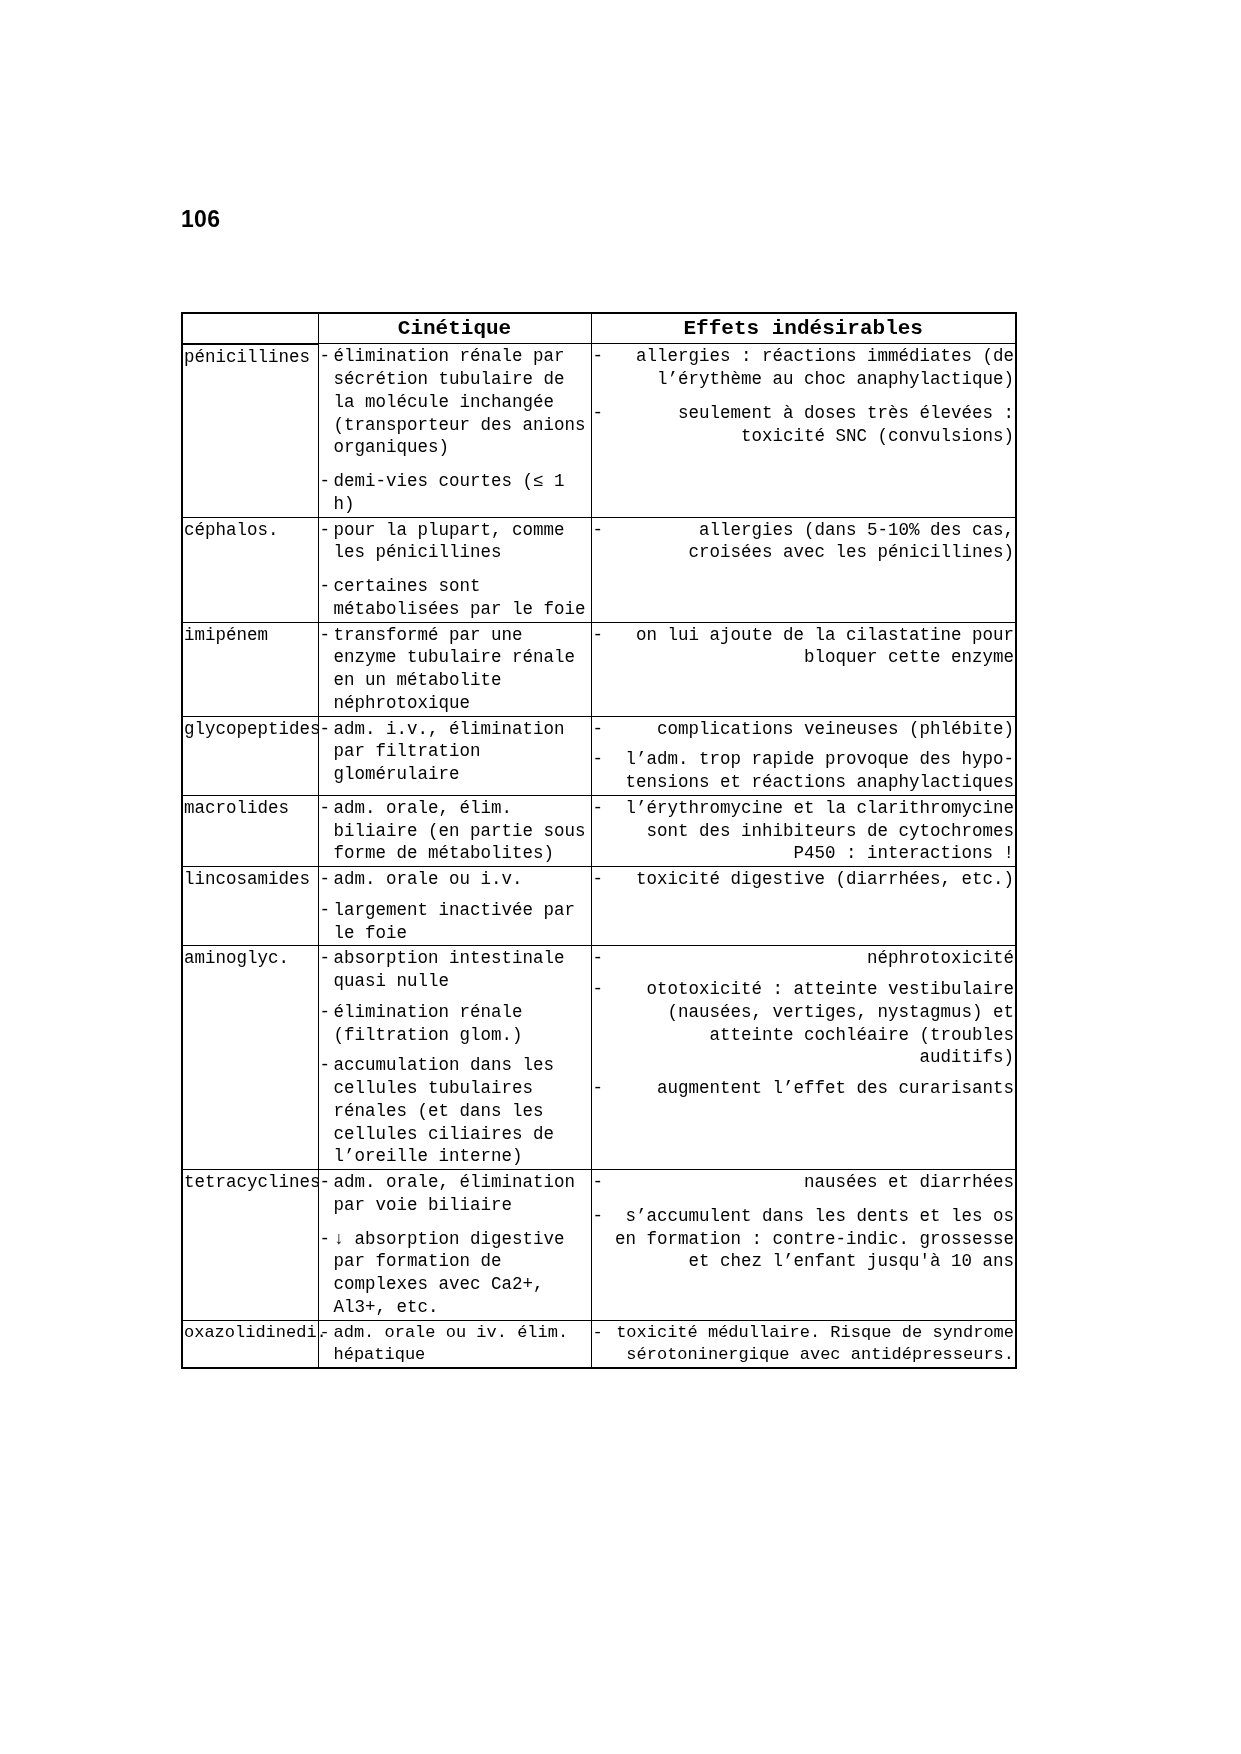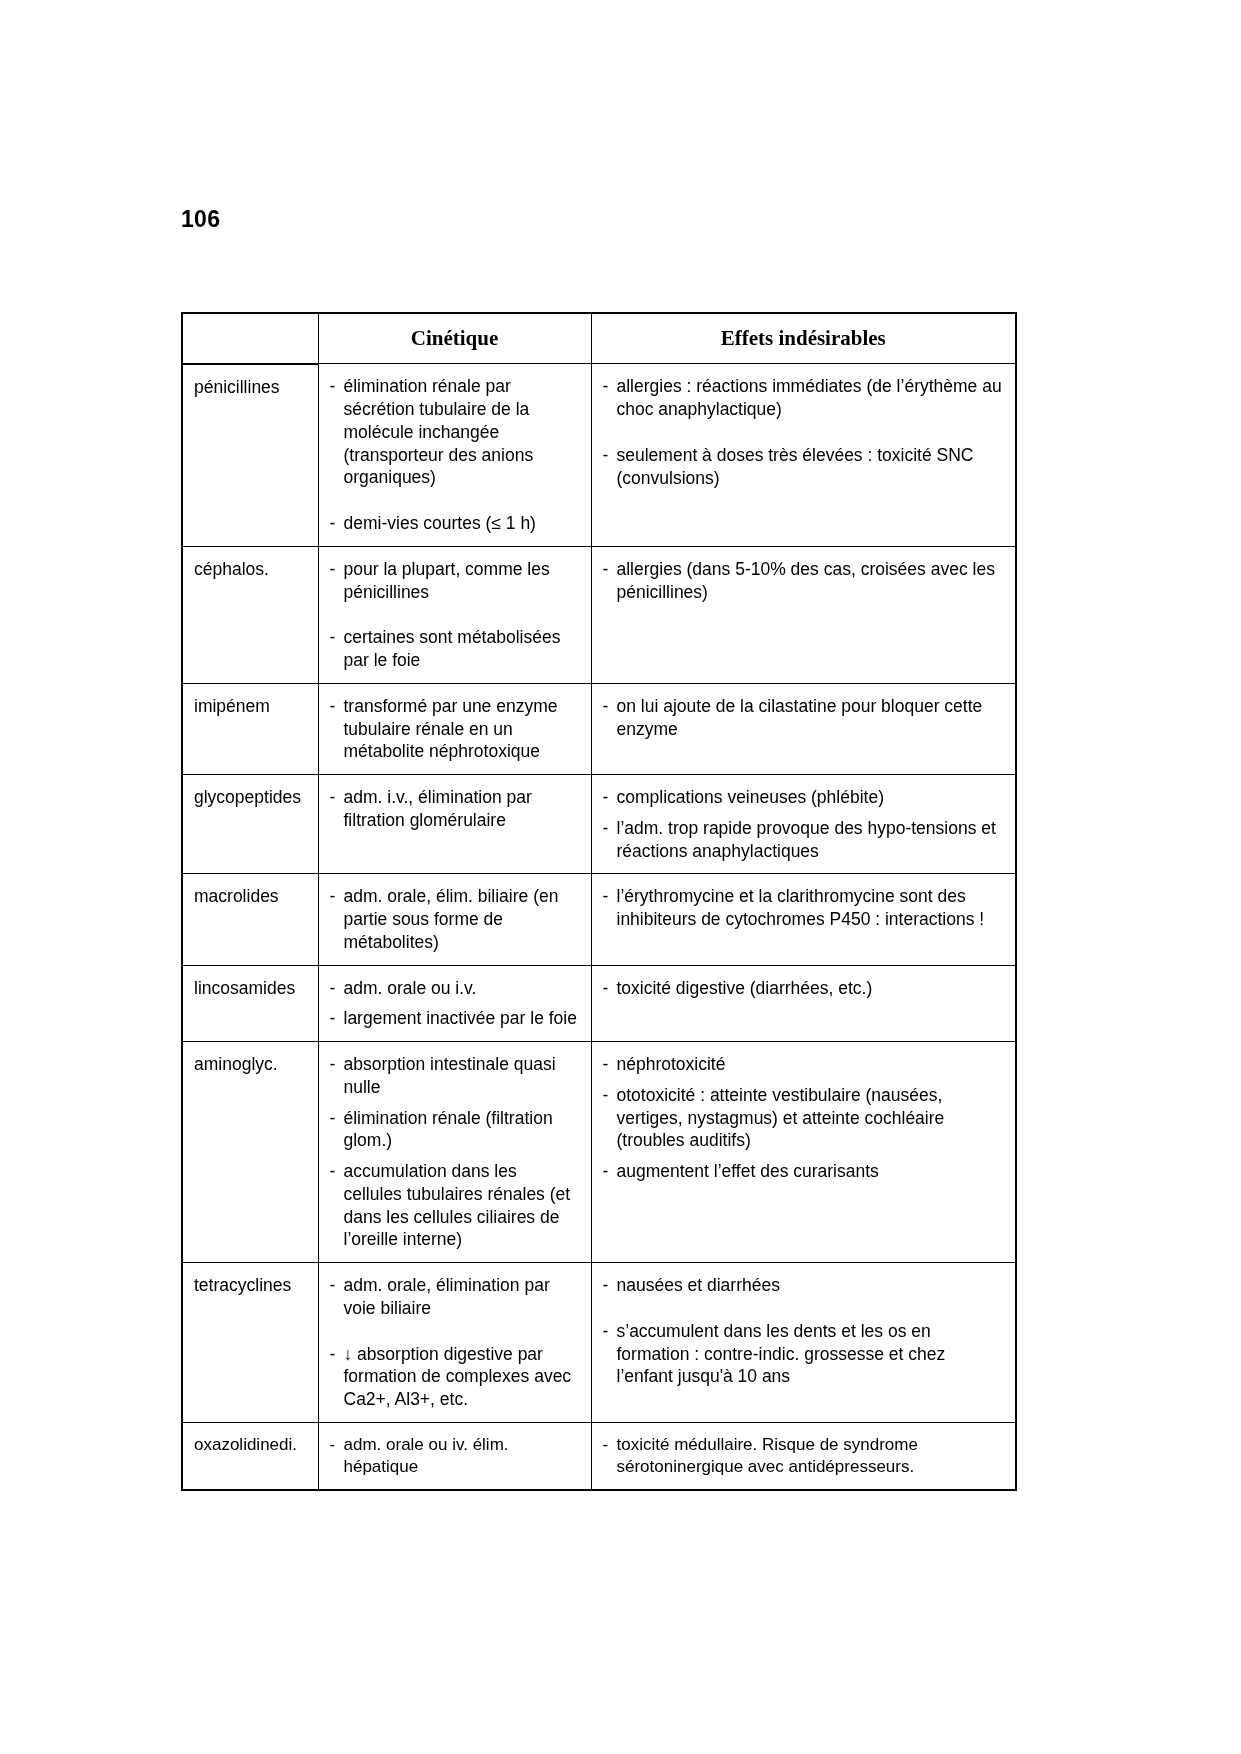--- a/index.html
+++ b/index.html
@@ -43,21 +43,22 @@
     line-height: 1.30;
   }
   table.drug-table col.c1 { width: 136px; }
   table.drug-table col.c2 { width: 273px; }
   table.drug-table col.c3 { width: 425px; }
 
   table.drug-table th,
   table.drug-table td {
     border: 1px solid #000000;
     vertical-align: top;
-    padding: 11px;
+    padding: 1px;
+    font-family: Liberation Mono, monospace;
   }
   
   table.drug-table {
     border: 2px solid #000;
   }
   thead th {
     font-family: "Liberation Serif", serif;
     font-weight: bold;
     font-size: 21px;
     text-align: center;
@@ -66,36 +67,36 @@
   }
   thead th.blank { border-bottom: 2px solid #000; }
 
   td.name {
     padding: 9px 4px 8px 8px;
     white-space: nowrap;
   }
   td.kin, td.adv {
     padding: 9px 8px 9px 8px;
   }
-  td.adv { padding-left: 10px; }
+  td.adv { padding-left: 10px; text-align: right; }
 
   ul.items {
     list-style: none;
     margin: 0;
     padding: 0;
   }
   ul.items li {
     position: relative;
     padding-left: 14px;
     margin: 0 0 0 0;
   }
   ul.items li + li {
     margin-top: 8px;
   }
-  ul.items li.gap { margin-top: 23px; }
+  ul.items li.gap { margin-top: 11px; }
   ul.items li::before {
     content: "-";
     position: absolute;
     left: 0;
     top: 0;
   }
   tr.r-pen td.name, tr.r-pen td.kin { border-bottom: 1px dashed #000; }
   tr.r-ceph td.name, tr.r-ceph td.kin { border-bottom: 1px dashed #000; }
   tr.r-imi td.name, tr.r-imi td.kin { border-bottom: 1px dashed #000; }
   td.condensed { font-size: 17px; margin-top: 9px; }

